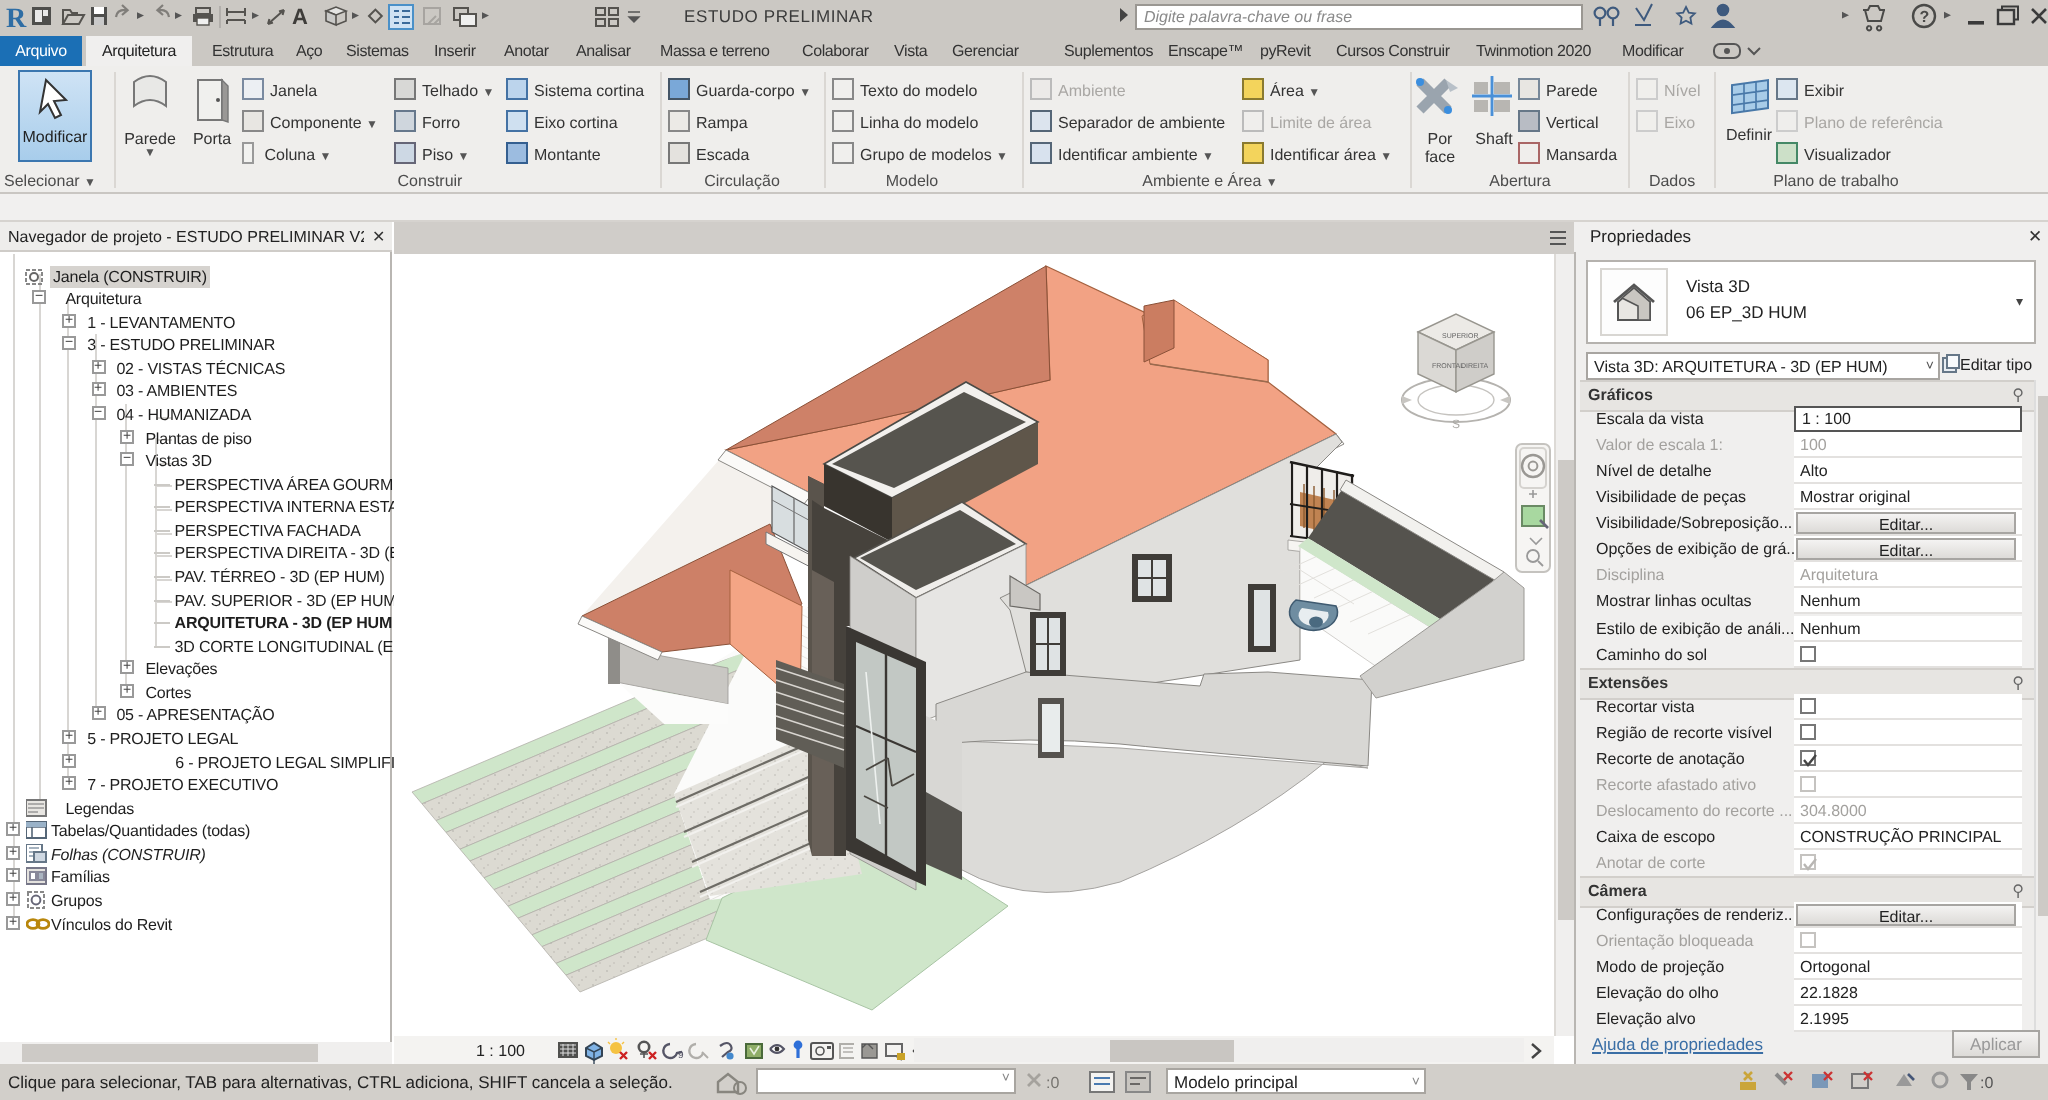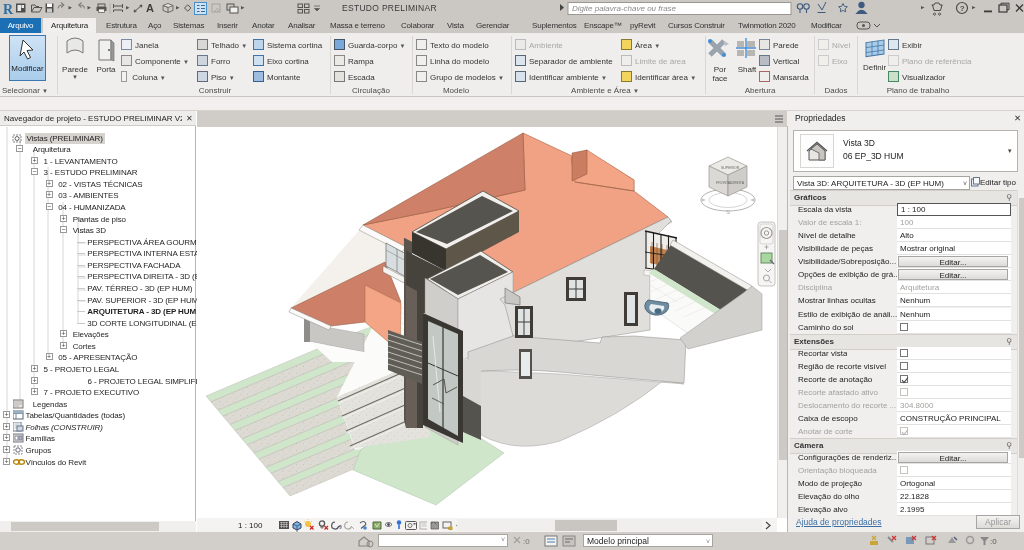--- a/index.html
+++ b/index.html
@@ -271,21 +271,21 @@
           <line x1="78" y1="179" x2="86" y2="179"></line>
           <line x1="78" y1="190" x2="86" y2="190"></line>
     </g>
   </g>
 </svg>
 <div class="trow" style="left:0;top:21.5px;">
       <svg width="11" height="10" style="position:absolute;left:12px;top:0px">
         <rect x="1" y="2" width="8" height="7" fill="none" stroke="#888" stroke-dasharray="2 1"></rect>
         <circle cx="5" cy="5.5" r="2" fill="none" stroke="#666"></circle>
       </svg>
-      <div style="position:absolute;left:24.5px;top:0px;height:11px;background:#d6d3cf;padding:0 2px;">Vistas (PRELIMINAR)</div>
+      <div style="position:absolute;left:24.5px;top:0px;height:11px;background:#d6d3cf;padding:0 2px;">Janela (CONSTRUIR)</div>
     </div>
 <div class="trow" style="left:0;top:33.1px;">
       <div class="pm" style="left:16px;top:1px">−</div>
       <div style="position:absolute;left:32.7px;top:0px;">Arquitetura</div>
     </div>
 <div class="trow" style="left:0;top:44.6px;">
       <div class="pm" style="left:31px;top:1px">+</div>
       <div style="position:absolute;left:43.6px;top:0px;">1 - LEVANTAMENTO</div>
     </div>
 <div class="trow" style="left:0;top:56.2px;">
@@ -791,20 +791,21 @@
     <div class="val" style="">2.1995</div>
   </div>
 
 <div class="abs" style="left:796px;top:517px;font-size:8.5px;color:#3a6ea5;text-decoration:underline">Ajuda de propriedades</div>
 <div class="abs btn" style="left:976px;top:515px;width:44px;height:14px;font-size:8.5px;color:#999;line-height:13px">Aplicar</div>
 
 <div class="abs" style="left:1017px;top:190px;width:7px;height:325px;background:#f0efee;border-left:1px solid #ddd">
     <div style="position:absolute;top:8px;left:1px;width:5px;height:260px;background:#cdcac6"></div>
   </div>
 <div class="abs" id="statusbar">
+  <div style="position:absolute;left:4px;top:4px">Clique para selecionar, TAB para alternativas, CTRL adiciona, SHIFT cancela a seleção.</div>
   <svg width="20" height="14" style="position:absolute;left:356px;top:2px">
       <path d="M3 7 l5 -4 5 4 v5 h-10 z" fill="none" stroke="#88867f" stroke-width="1.2"></path>
       <circle cx="14" cy="10" r="3" fill="none" stroke="#88867f"></circle>
     </svg>
   <div style="position:absolute;left:378px;top:2px;width:130px;height:13px;background:#fff;border:1px solid #a8a5a0">
       <span style="position:absolute;right:2px;top:1px;font-size:7px;color:#888">˅</span>
     </div>
   <svg width="26" height="14" style="position:absolute;left:512px;top:2px">
       <path d="M2 3 l6 6 m0 -6 l-6 6" stroke="#a5a29d" stroke-width="1.4"></path>
       <text x="11" y="10" font-size="8" fill="#76746f">:0</text>

